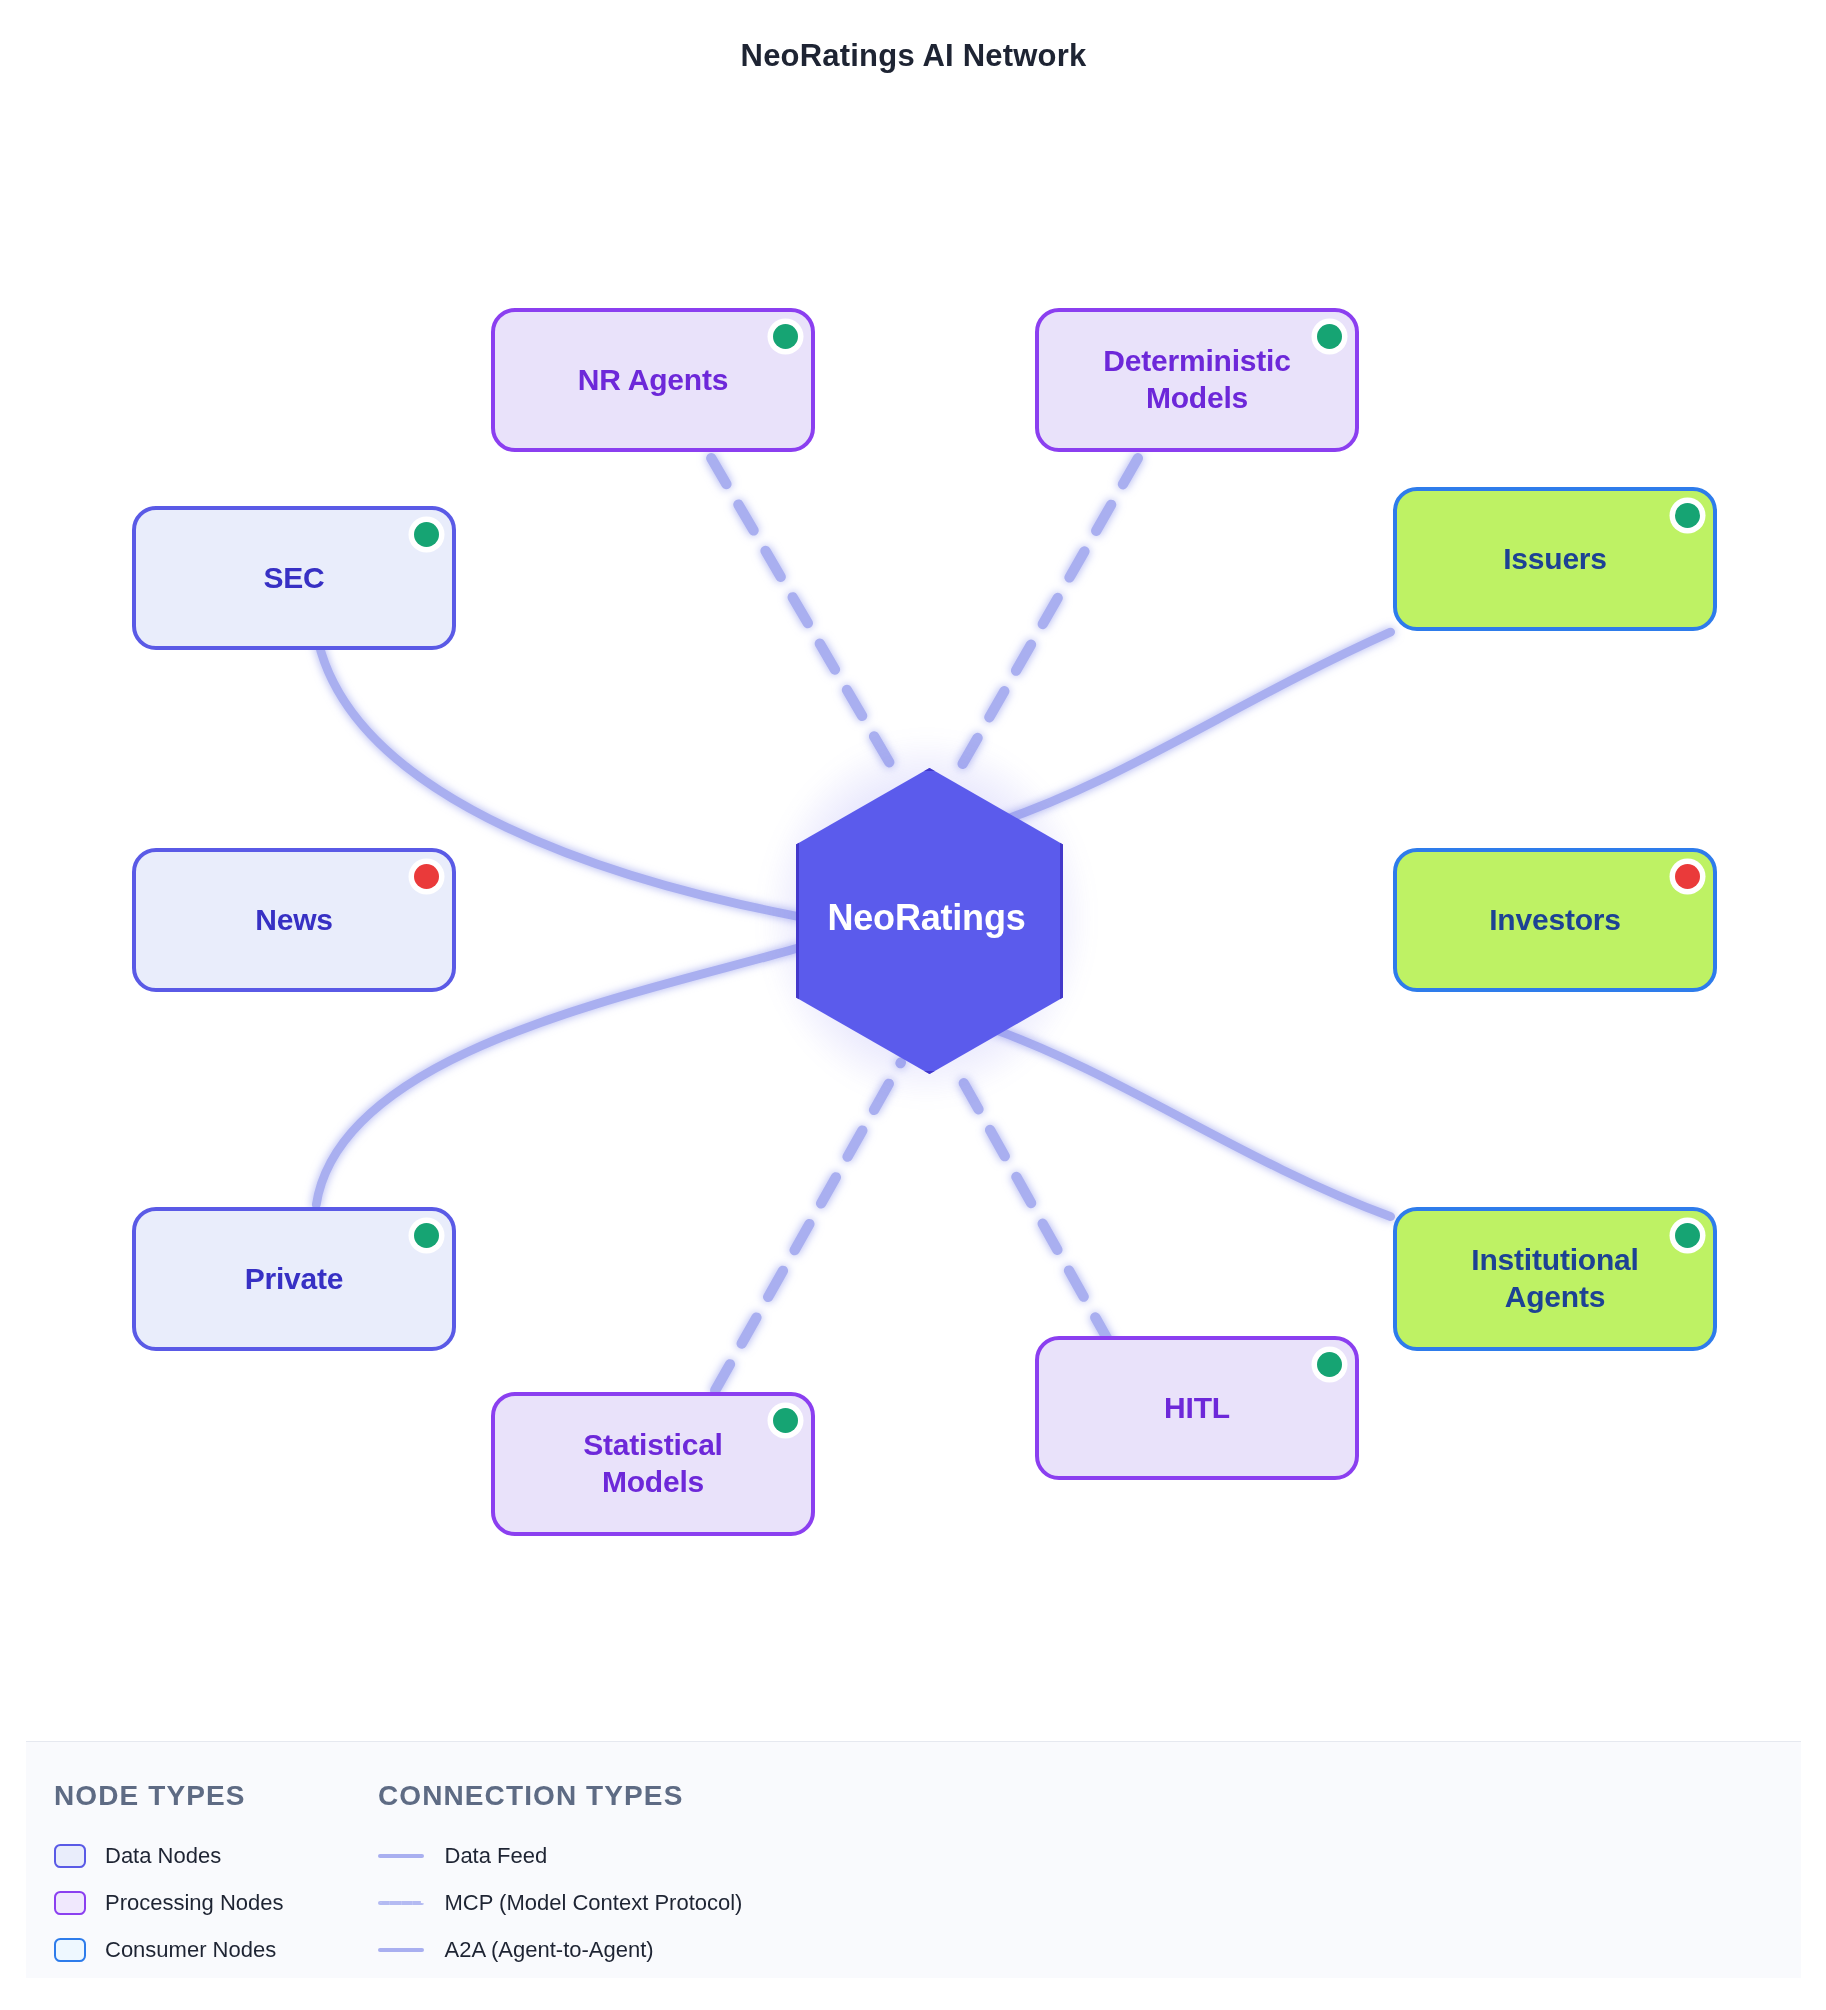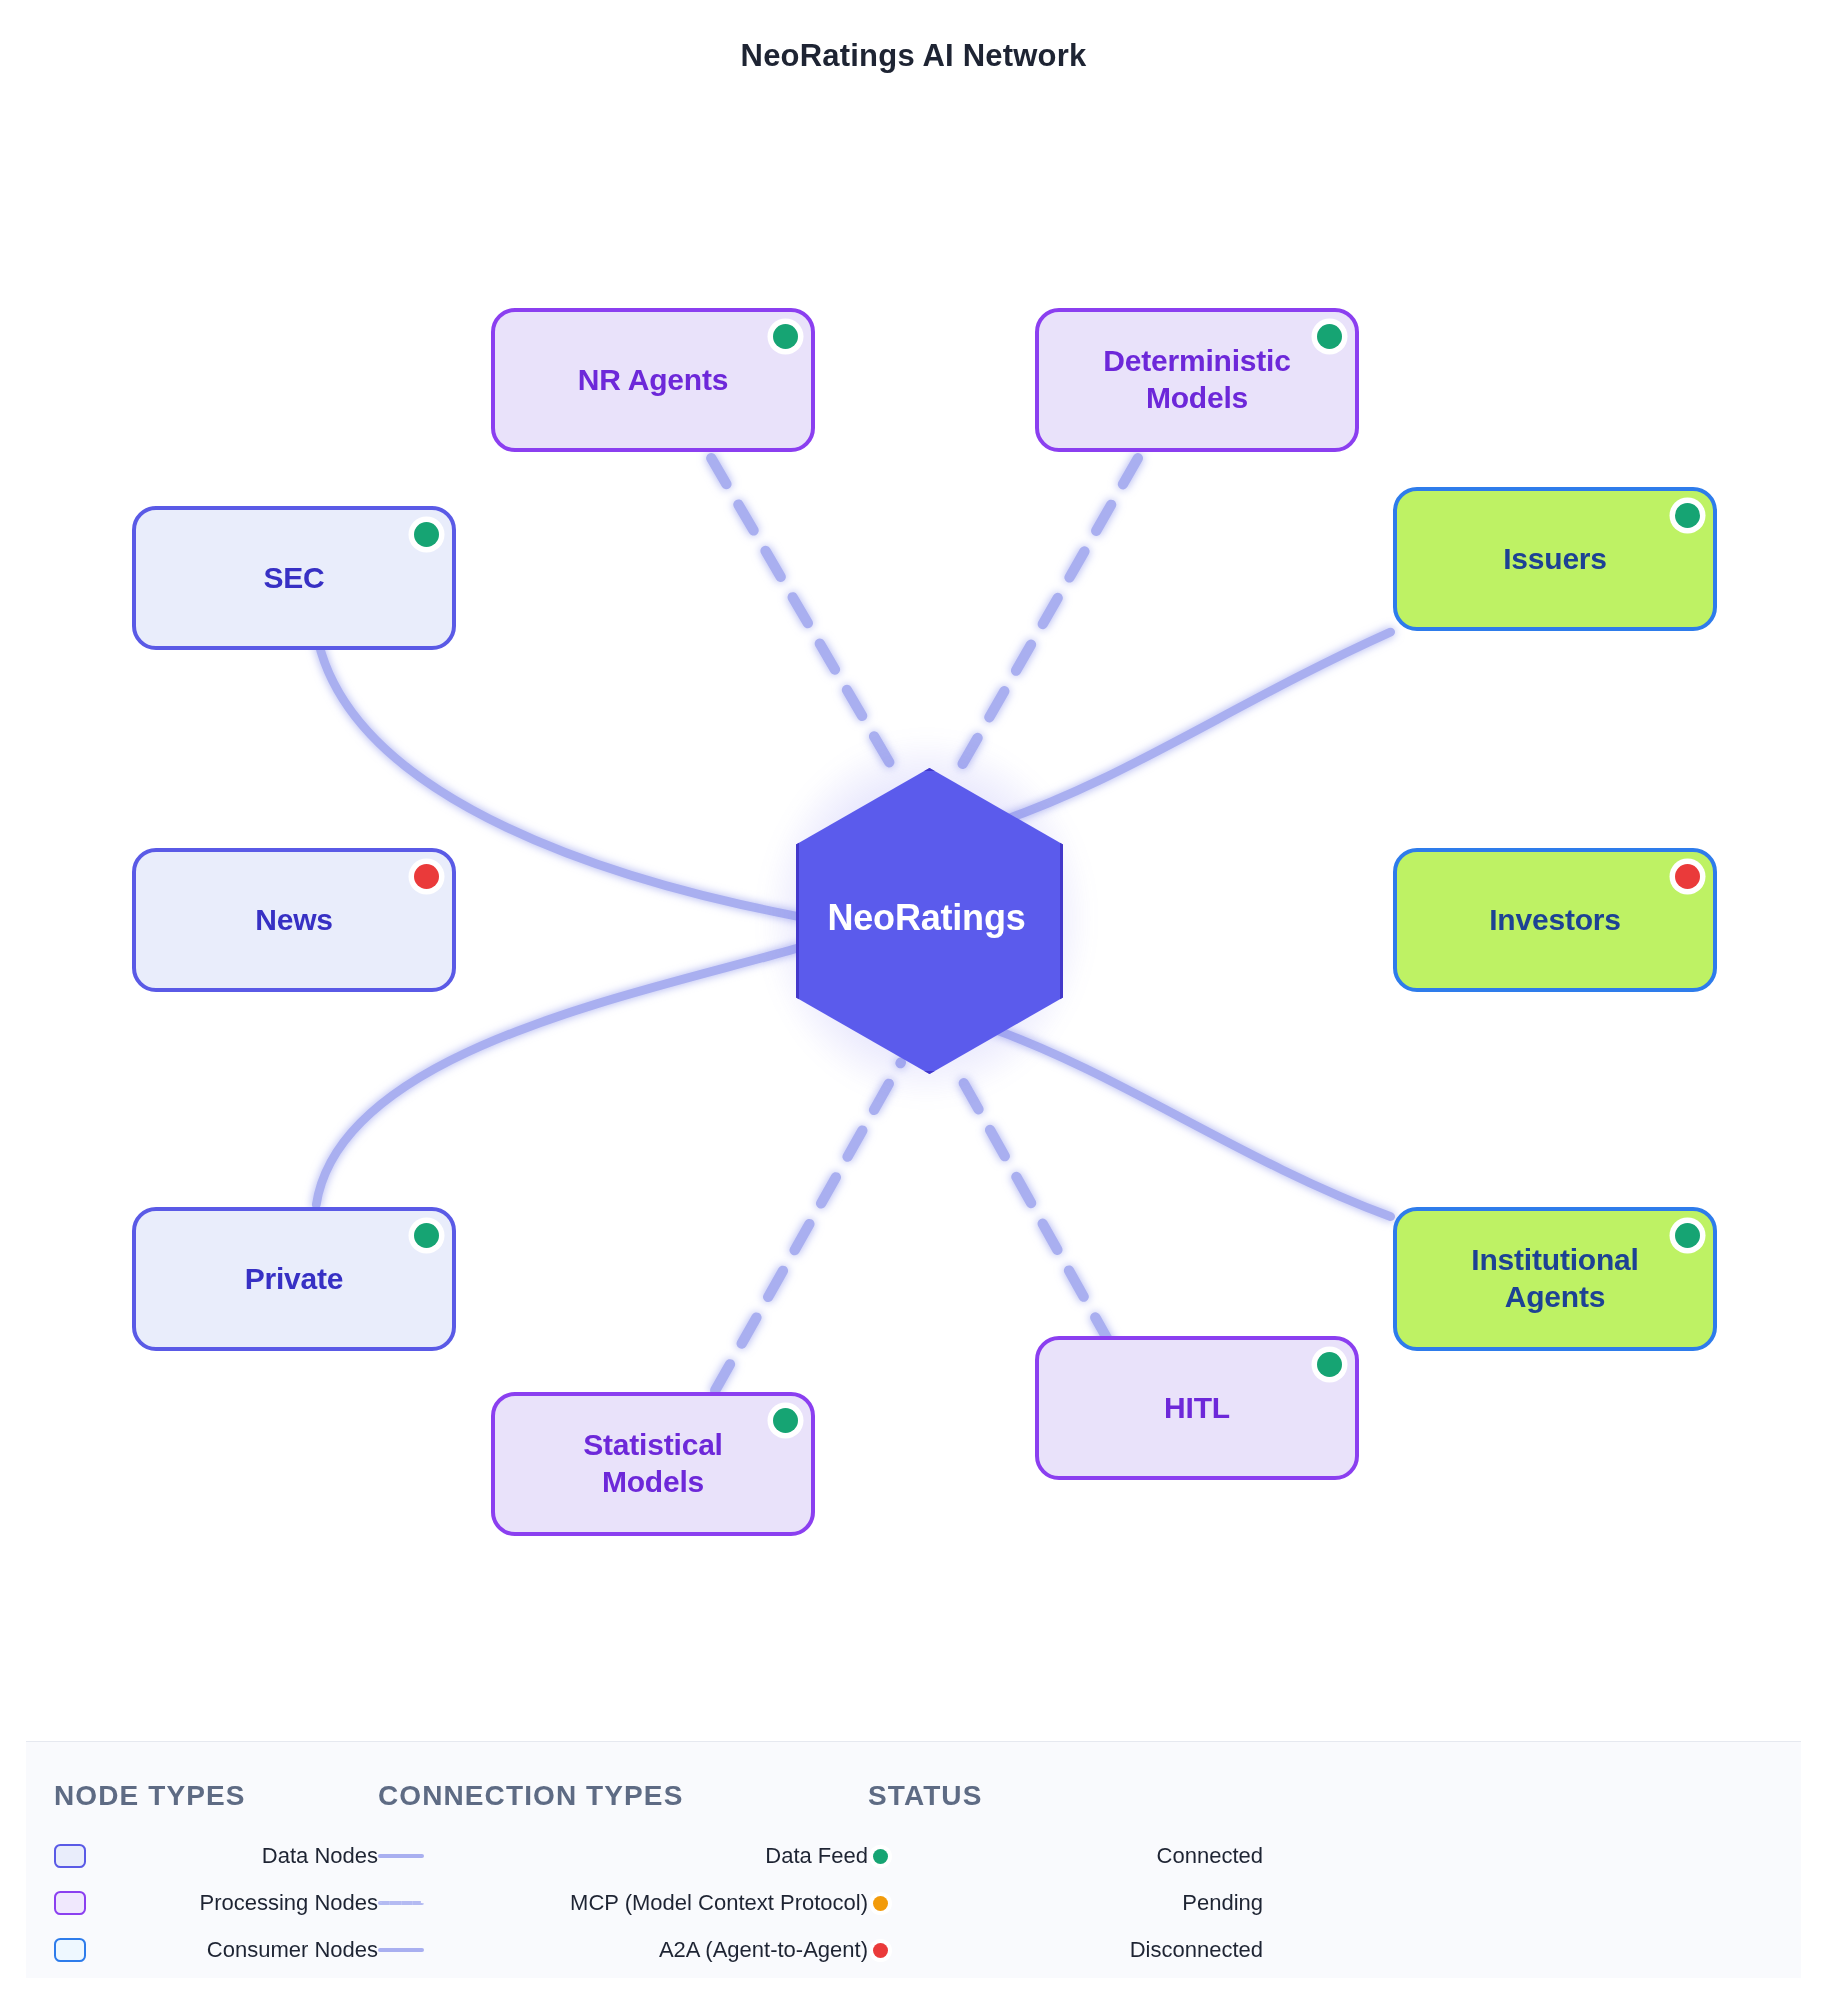--- a/index.html
+++ b/index.html
@@ -154,21 +154,20 @@
     font-size: 28px;
     font-weight: bold;
     letter-spacing: 1.1px;
     color: #5e6b84;
     margin-bottom: 20.5px;
   }
   .legend-row {
     display: flex;
     align-items: center;
     height: 47px;
-    justify-content: space-between;
   }
   .legend-text {
     font-size: 22px;
     color: #1e2433;
   }
   .swatch {
     width: 32px;
     height: 24px;
     border-radius: 6.3px;
     border-width: 2.4px;
@@ -318,30 +317,15 @@
     <div class="legend-row">
       <span class="line-sample dashed"></span>
       <span class="legend-text">MCP (Model Context Protocol)</span>
     </div>
     <div class="legend-row">
       <span class="line-sample"></span>
       <span class="legend-text">A2A (Agent-to-Agent)</span>
     </div>
   </div>
 
-  <div class="legend-col c3">
-    <div class="legend-title">STATUS</div>
-    <div class="legend-row">
-      <span class="dot-sample connected"></span>
-      <span class="legend-text">Connected</span>
-    </div>
-    <div class="legend-row">
-      <span class="dot-sample pending"></span>
-      <span class="legend-text">Pending</span>
-    </div>
-    <div class="legend-row">
-      <span class="dot-sample disconnected"></span>
-      <span class="legend-text">Disconnected</span>
-    </div>
-  </div>
 
 </div>
 
 
 </body></html>

